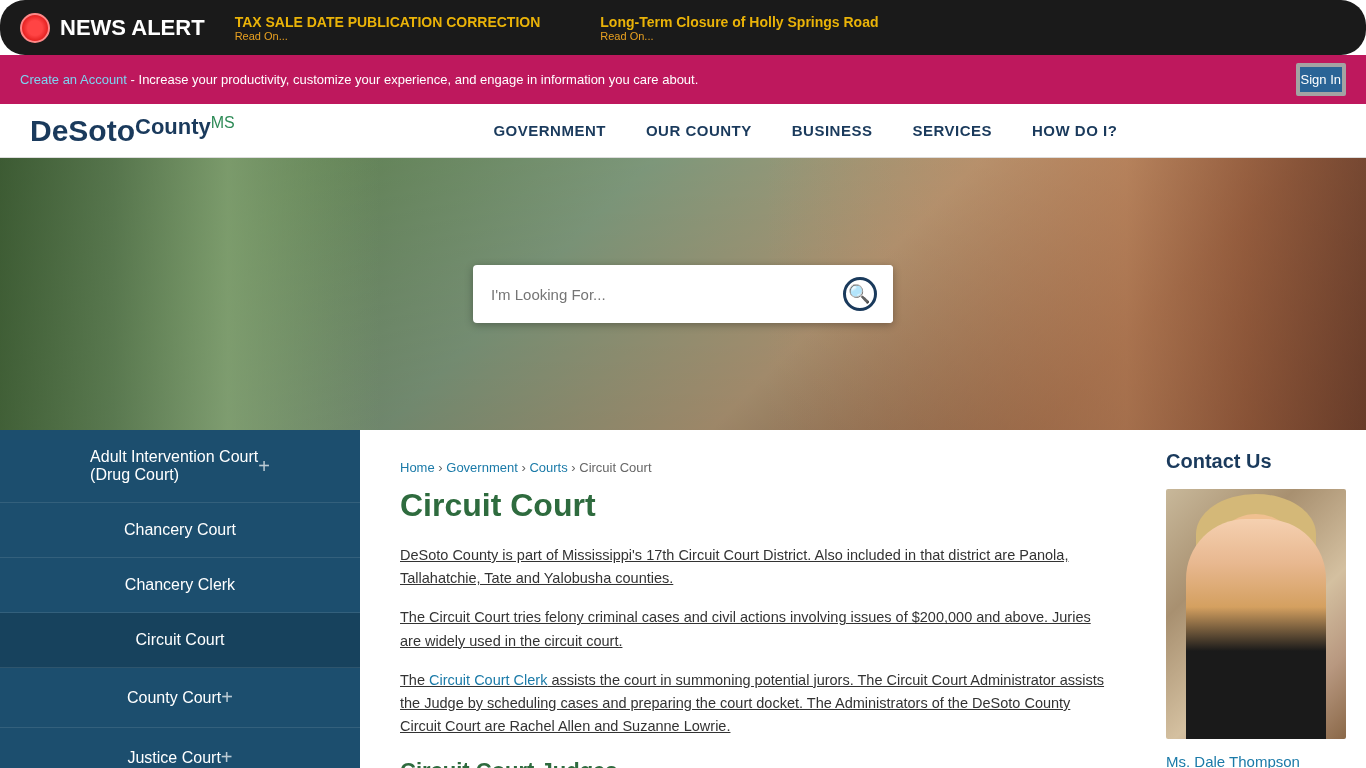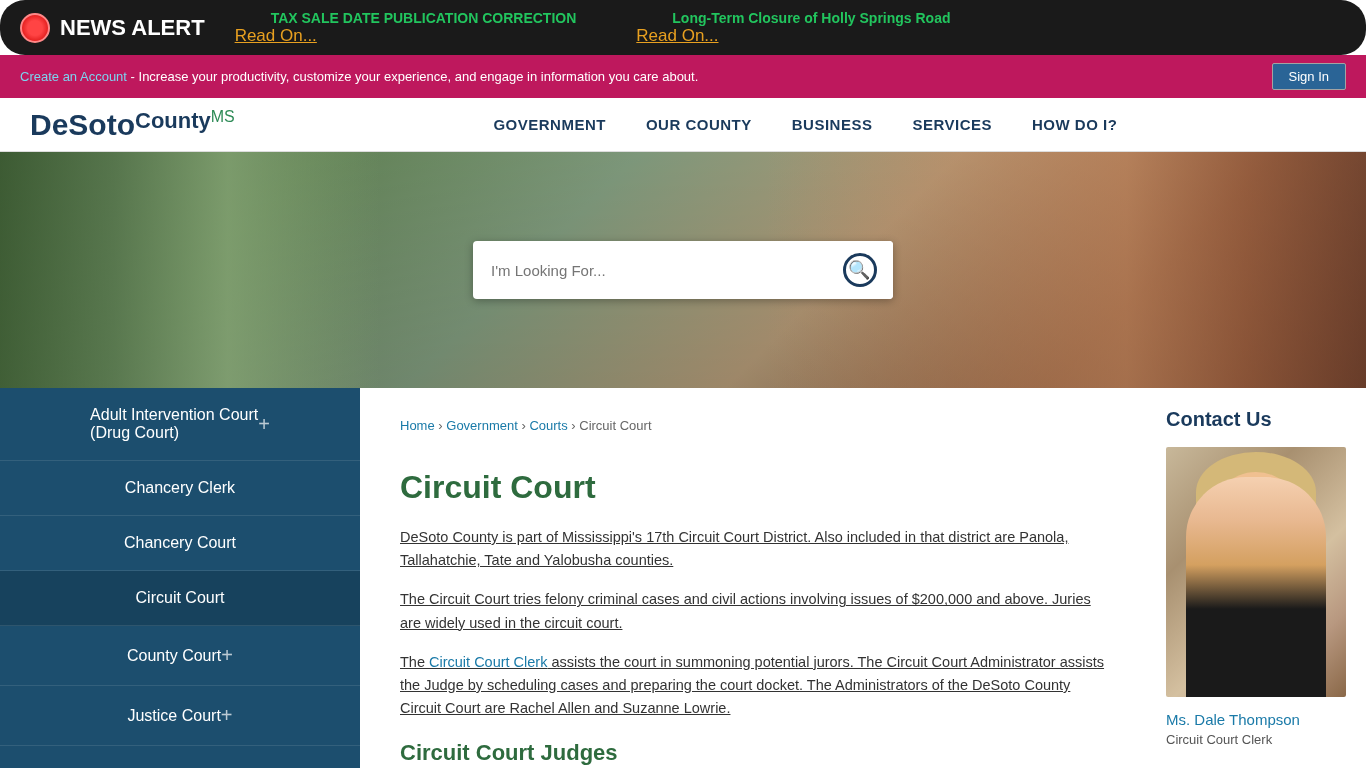--- a/index.html
+++ b/index.html
@@ -37,49 +37,47 @@
     .news-alert-items {
       display: flex;
       gap: 60px;
       flex: 1;
     }
     .news-alert-item {
       display: flex;
       flex-direction: column;
     }
     .news-alert-item .title {
-      color: #22c55e;
+      color: #eab308;
       font-size: 14px;
       font-weight: bold;
-      margin-left: 36px;
     }
     .news-alert-item .read-on {
       color: #e8a020;
-      font-size: 17px;
+      font-size: 11px;
       cursor: pointer;
-      text-decoration: underline;
     }
 
     
     .account-bar {
       background: #be185d;
       color: white;
       display: flex;
       align-items: center;
       justify-content: space-between;
       padding: 8px 20px;
       font-size: 13px;
       gap: 6px;
     }
     .account-bar a { color: #7dd4f0; text-decoration: none; }
     .sign-in-btn {
       background: #2a6496;
       color: white;
-      border: 1px solid #a3a3a3;
-      padding: 5px 16px;
+      border: 4px solid #a3a3a3;
+      padding: 5px 1px;
       cursor: pointer;
       font-size: 13px;
       border-radius: 2px;
     }
 
     
     .site-header {
       background: white;
       display: flex;
       align-items: center;
@@ -107,21 +105,21 @@
       color: #1a3a5c;
       text-transform: uppercase;
       cursor: pointer;
       padding: 5px 0;
       letter-spacing: 0.5px;
     }
 
     
     .hero-banner {
       width: 100%;
-      height: 236px;
+      height: 272px;
       background: linear-gradient(rgba(0,0,0,0.1), rgba(0,0,0,0.2)),
                   linear-gradient(135deg, #4a6741 0%, #6b8f5e 20%, #8ba888 40%, #c4a882 60%, #9b6b4a 80%, #7a4e35 100%);
       position: relative;
       overflow: hidden;
       display: flex;
       align-items: center;
       justify-content: center;
     }
     .hero-building-left {
       position: absolute;
@@ -208,21 +206,21 @@
 
     
     .page-content {
       flex: 1;
       background: white;
       padding: 30px 40px;
     }
     .breadcrumb {
       color: #666;
       font-size: 13px;
-      margin-bottom: 36px;
+      margin-bottom: 12px;
     }
     .breadcrumb a { color: #1a7aa8; text-decoration: none; }
     .breadcrumb span { color: #666; }
 
     .page-title {
       font-size: 32px;
       font-weight: bold;
       color: #2e6b3e;
       margin-bottom: 20px;
     }
@@ -361,24 +359,24 @@
 </div>
 
 <div class="main-content">
 
   <div class="sidebar">
     <div class="sidebar-item">
       <span>Adult Intervention Court<br>(Drug Court)</span>
       <span class="plus-icon">+</span>
     </div>
     <div class="sidebar-item">
+      <span>Chancery Court</span>
+    </div>
+    <div class="sidebar-item">
       <span>Chancery Clerk</span>
-    </div>
-    <div class="sidebar-item">
-      <span>Chancery Court</span>
     </div>
     <div class="sidebar-item active">
       <span>Circuit Court</span>
     </div>
     <div class="sidebar-item">
       <span>County Court</span>
       <span class="plus-icon">+</span>
     </div>
     <div class="sidebar-item">
       <span>Justice Court</span>

